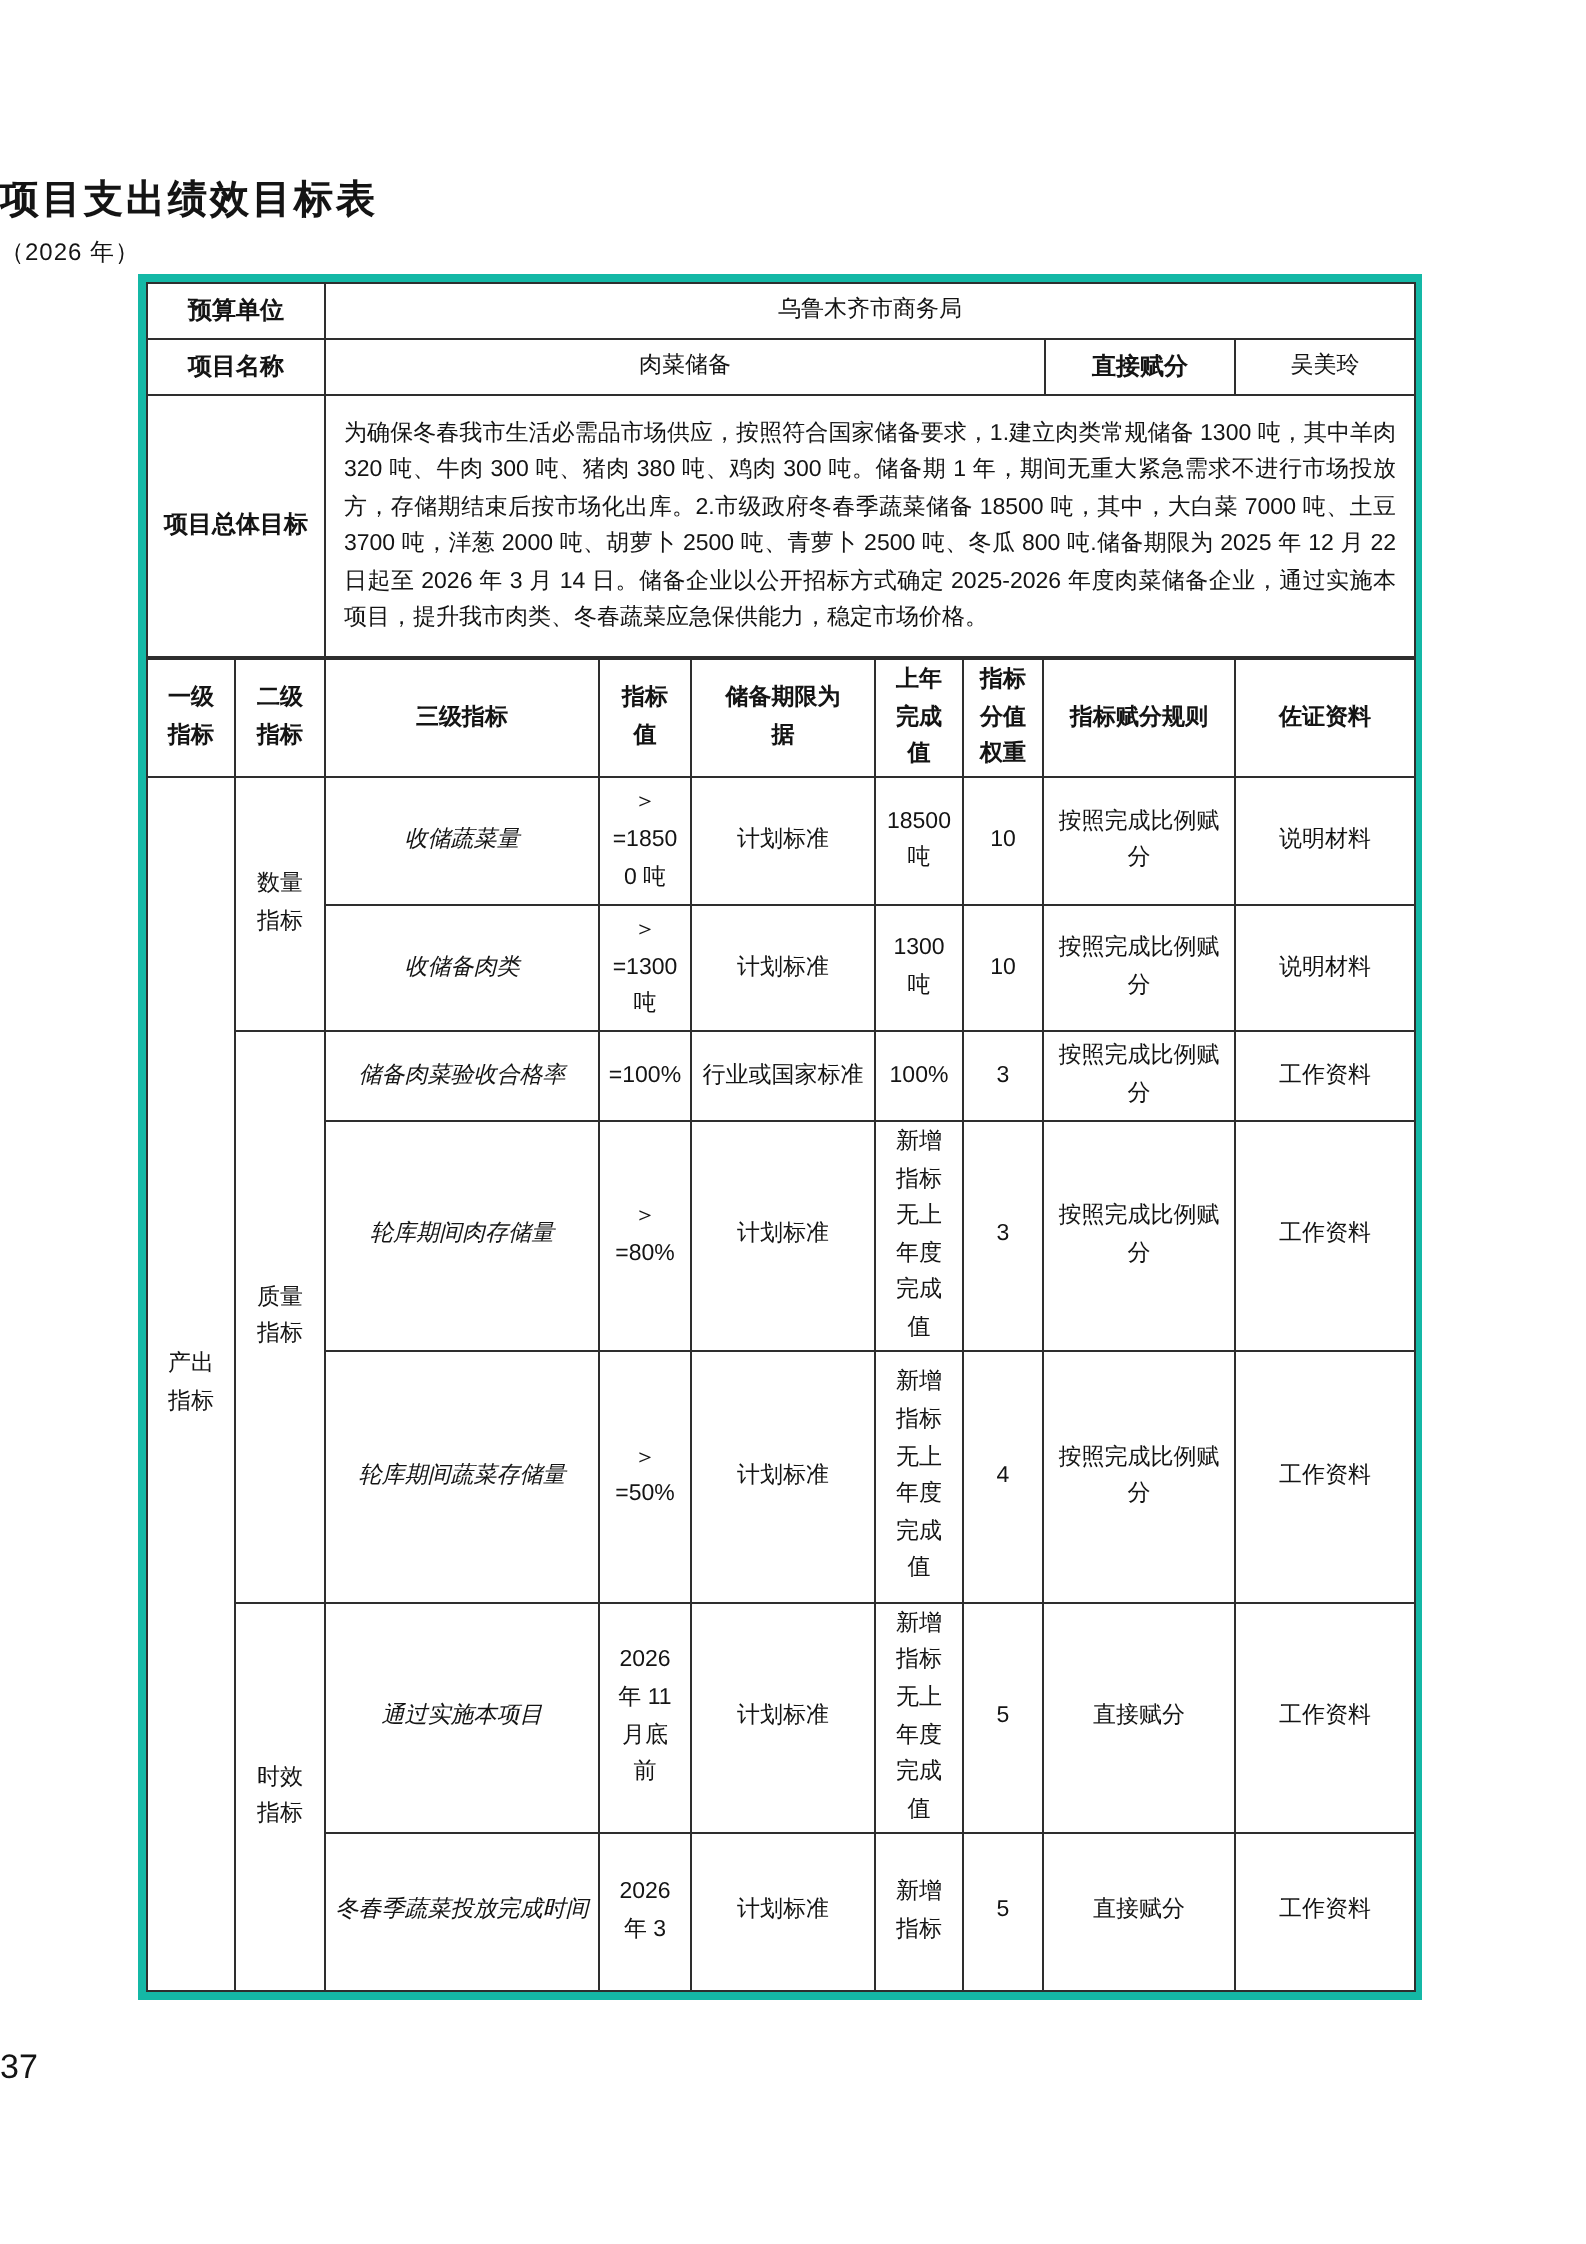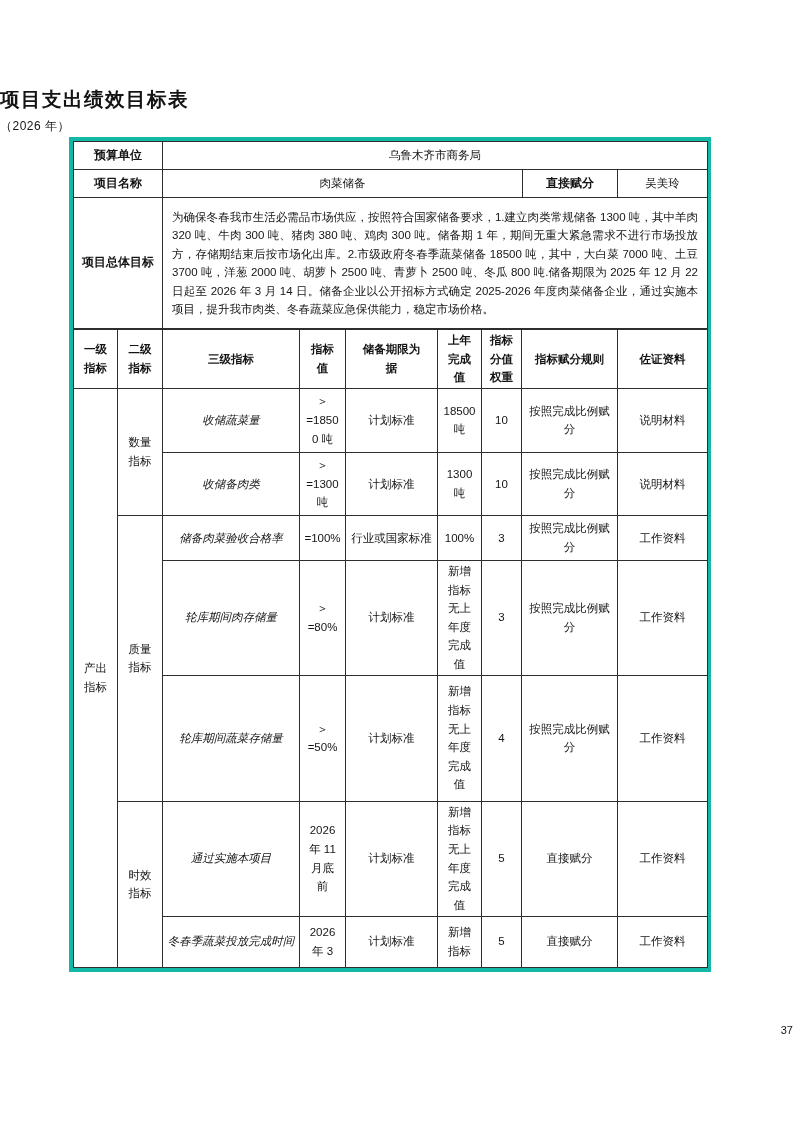--- a/index.html
+++ b/index.html
@@ -31,22 +31,22 @@
   .goal {
     text-align:justify; padding:2px 9px; line-height:18.5px; font-size:11.5px;
     vertical-align:middle;
     margin-top:48px;
   }
   .hd { font-weight:bold; white-space:pre-line; padding:1px 2px; }
   .cname { padding:1px 2px;font-style:italic; }
   .cval  { white-space:pre-line; word-break:break-all; padding:1px 4px; }
   .cprev { white-space:pre-line; padding:1px 4px; }
   .page-number {
-    position:absolute; top:1024px; left:0; width:793px; text-align:right;
-    font-size:11px;
+    position:absolute; top:1024px; left:0; width:793px; text-align:left;
+    font-size:17px;
   }
 </style>
 </head>
 <body>
 
 <div class="page-title">项目支出绩效目标表</div>
 <div class="page-subtitle">（2026 年）</div>
 
 <div class="tbl-wrap">
 
@@ -187,21 +187,21 @@
       <td class="cprev">新增
 指标
 无上
 年度
 完成
 值</td>
       <td>5</td>
       <td>直接赋分</td>
       <td>工作资料</td>
     </tr>
-    <tr style="height:51px">
+    <tr style="height:79px">
       <td class="cname">冬春季蔬菜投放完成时间</td>
       <td class="cval">2026
 年 3</td>
       <td>计划标准</td>
       <td class="cprev">新增
 指标</td>
       <td>5</td>
       <td>直接赋分</td>
       <td>工作资料</td>
     </tr>

